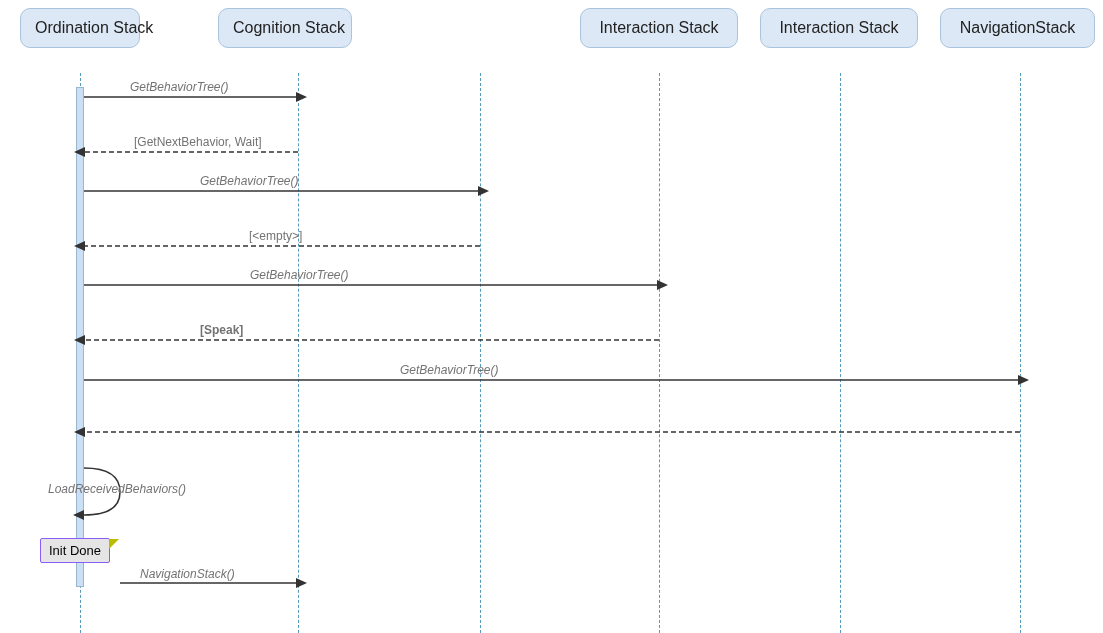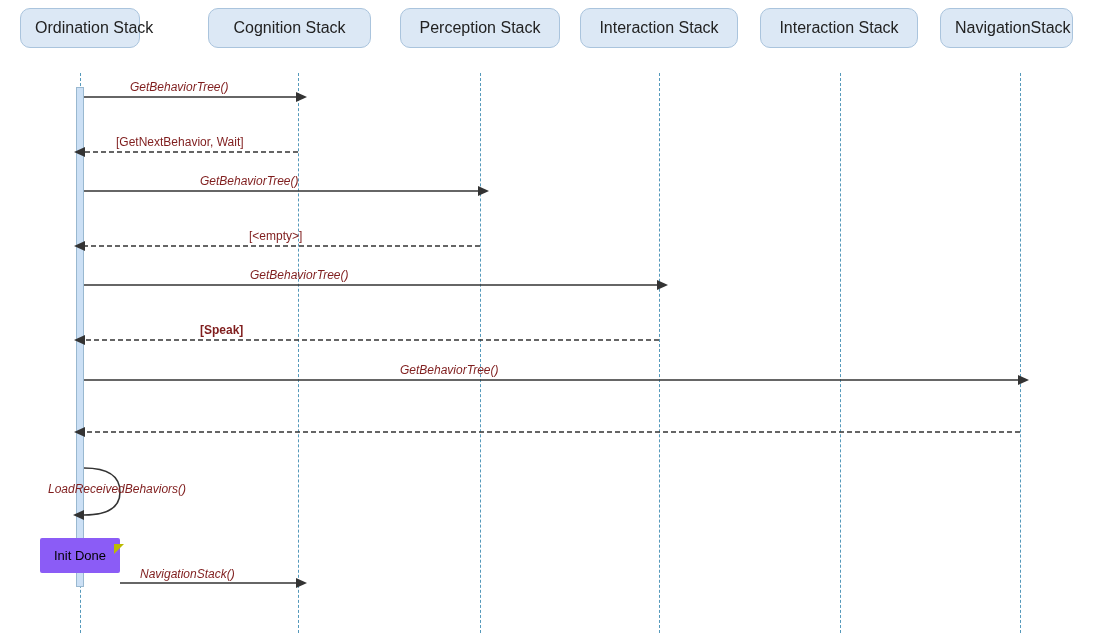--- a/index.html
+++ b/index.html
@@ -58,62 +58,61 @@
       left: 0;
       width: 1103px;
       height: 633px;
       pointer-events: none;
     }
 
     
     .msg-label {
       position: absolute;
       font-size: 12px;
-      color: #7f1d1d;
+      color: #737373;
       white-space: nowrap;
     }
 
     .msg-label.italic {
       font-style: italic;
     }
 
     
     .note-box {
       position: absolute;
-      background: #8b5cf6;
-      border: 6px solid #8b5cf6;
+      background: #e5e5e5;
+      border: 1px solid #8b5cf6;
       padding: 4px 8px;
       font-size: 13px;
       border-radius: 2px;
     }
     .note-box::after {
       content: '';
       position: absolute;
       top: 0; right: -10px;
       width: 0; height: 0;
       border-top: 10px solid #bbbb00;
       border-right: 10px solid transparent;
     }
   </style>
 </head>
 <body>
 
 <div class="diagram-container">
 
   <div class="actor-box" style="left:20px; width:120px;">Ordination Stack</div>
 
-  <div class="actor-box" style="left:208px; width:163px;">Cognition Stack</div>
+  <div class="actor-box" style="left:218px; width:134px;">Cognition Stack</div>
 
-  <div class="actor-box" style="left:400px; width:160px;">Perception Stack</div>
 
   <div class="actor-box" style="left:580px; width:158px;">Interaction Stack</div>
 
   <div class="actor-box" style="left:760px; width:158px;">Interaction Stack</div>
 
-  <div class="actor-box" style="left:940px; width:133px;">NavigationStack</div>
+  <div class="actor-box" style="left:940px; width:155px;">NavigationStack</div>
 
   <div class="lifeline" style="left:80px;"></div>
   <div class="lifeline" style="left:298px;"></div>
   <div class="lifeline" style="left:480px;"></div>
   <div class="lifeline" style="left:659px;"></div>
   <div class="lifeline" style="left:840px;"></div>
   <div class="lifeline" style="left:1020px;"></div>
 
   <div class="activation" style="left:76px; top:87px; height:500px;"></div>
 
@@ -145,21 +144,21 @@
 
     <path d="M84,468 Q120,468 120,492 Q120,515 84,515" fill="none" stroke="#333" stroke-width="1.5"></path>
     <polygon points="84,510 73,515 84,520" fill="#333"></polygon>
 
     <line x1="120" y1="583" x2="296" y2="583" stroke="#333" stroke-width="1.5"></line>
     <polygon points="296,578 307,583 296,588" fill="#333"></polygon>
   </svg>
 
   <div class="msg-label italic" style="left:130px; top:80px;">GetBehaviorTree()</div>
 
-  <div class="msg-label" style="left:116px; top:135px;">[GetNextBehavior, Wait]</div>
+  <div class="msg-label" style="left:134px; top:135px;">[GetNextBehavior, Wait]</div>
 
   <div class="msg-label italic" style="left:200px; top:174px;">GetBehaviorTree()</div>
 
   <div class="msg-label" style="left:210px; top:229px;margin-left:39px;">[&lt;empty&gt;]</div>
 
   <div class="msg-label italic" style="left:250px; top:268px;">GetBehaviorTree()</div>
 
   <div class="msg-label" style="left:200px; top:323px;font-weight:bold;">[Speak]</div>
 
   <div class="msg-label italic" style="left:400px; top:363px;">GetBehaviorTree()</div>

